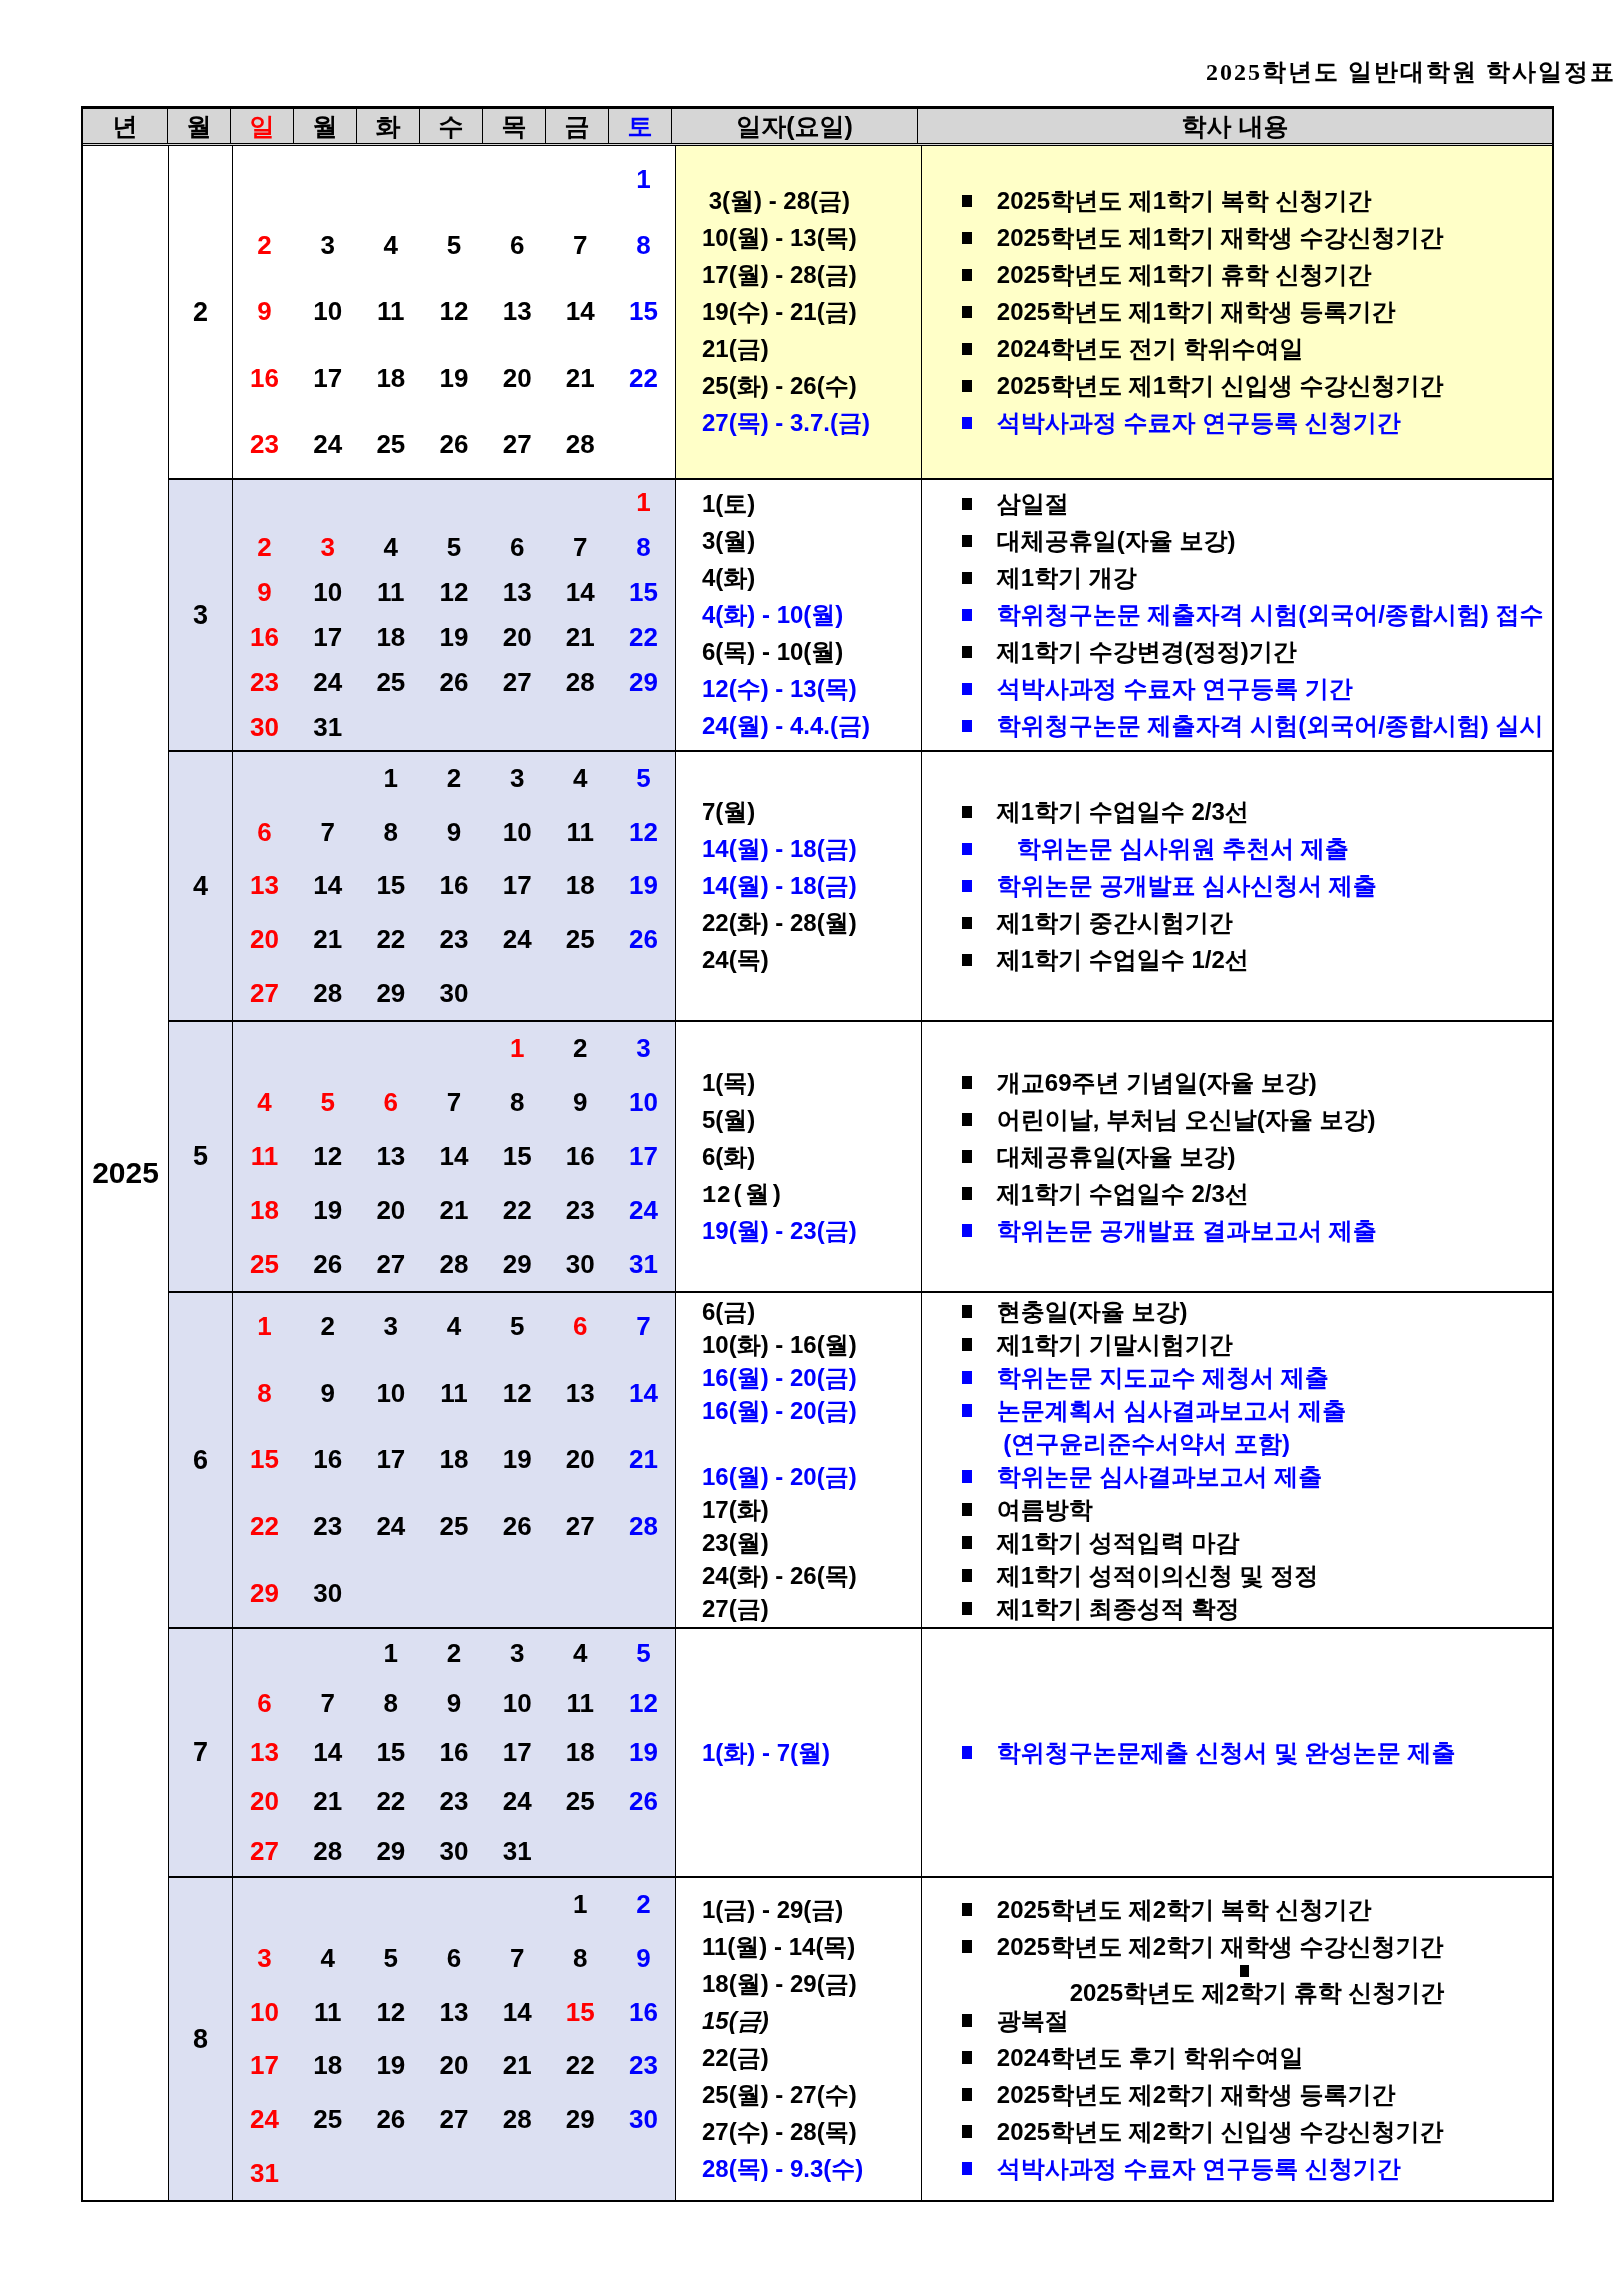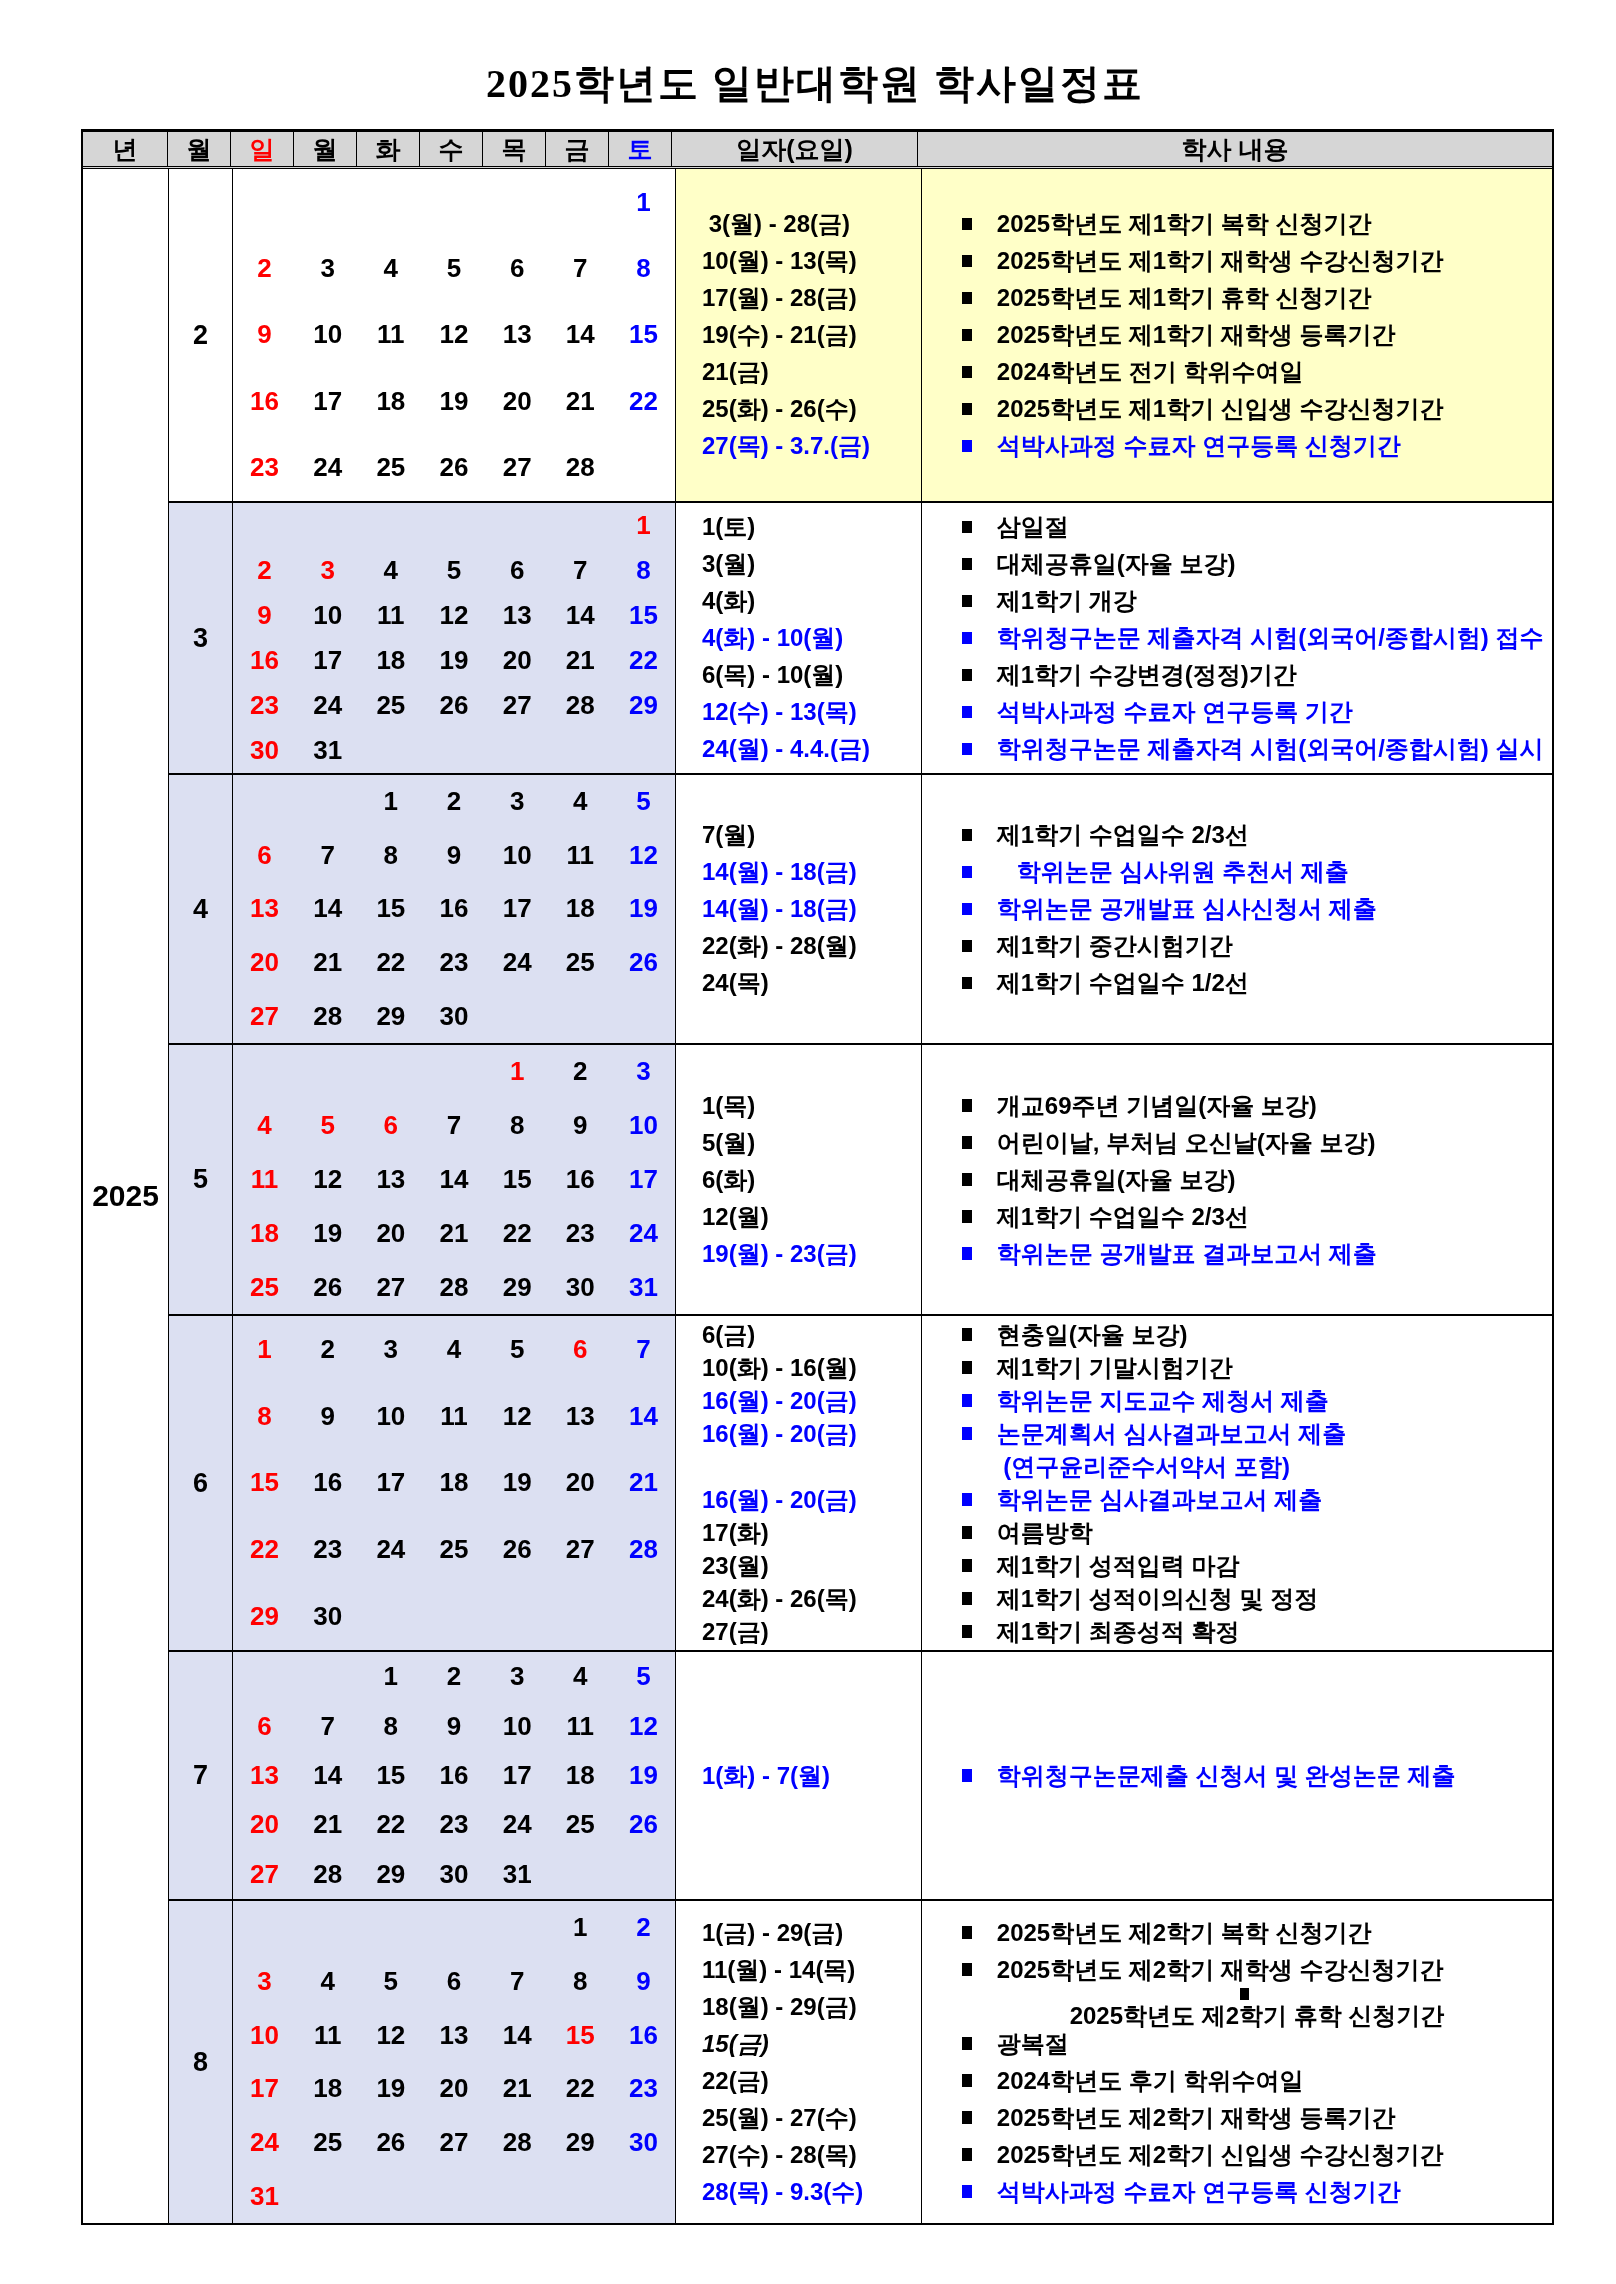--- a/index.html
+++ b/index.html
@@ -1,22 +1,22 @@
 <!DOCTYPE html>
 <html style="font-size:10.4px"><head>
 <meta charset="utf-8">
 <style>
   html,body{margin:0;padding:0;}
   body{
     width:1616px;height:2284px;background:#ffffff;
     font-family:"Liberation Sans",sans-serif;font-weight:bold;color:#000;
   }
   .title{
-    text-align:center;padding-top:56px;margin:0 0 18px 14px;
-    font-family:"Liberation Serif",serif;font-size:40px;font-weight:bold;letter-spacing:2px;
+    text-align:right;padding-top:56px;margin:0 0 18px 14px;
+    font-family:"Liberation Serif",serif;font-size:24px;font-weight:bold;letter-spacing:2px;
   }
   .table{
     margin-left:81px;width:1469px;
     border:2.6px solid #000;border-top-width:3.3px;box-sizing:content-box;
   }
   .hrow{
     display:grid;grid-template-columns:85px 63px repeat(7,63px) 246px 1fr;
     background:#d6d6d6;height:34px;border-bottom:3.9px double #000;
   }
   .hcell{
@@ -292,21 +292,21 @@
             <div class="d">27</div>
             <div class="d">28</div>
             <div class="d">29</div>
             <div class="d">30</div>
             <div class="d sat">31</div>
           </div>
           <div class="dates">
             <div class="line" style="height: 37px;">1(목)</div>
             <div class="line" style="height: 37px;">5(월)</div>
             <div class="line" style="height: 37px;">6(화)</div>
-            <div class="line" style="height: 37px;">12(월)</div>
+            <div class="line" style="height: 37px; font-family: Liberation Mono, monospace;">12(월)</div>
             <div class="line blue" style="height: 37px;">19(월) - 23(금)</div>
           </div>
           <div class="events">
             <div class="line" style="height: 37px;"><div class="bullet"></div><span>개교69주년 기념일(자율 보강)</span></div>
             <div class="line" style="height: 37px;"><div class="bullet"></div><span>어린이날, 부처님 오신날(자율 보강)</span></div>
             <div class="line" style="height: 37px;"><div class="bullet"></div><span>대체공휴일(자율 보강)</span></div>
             <div class="line" style="height: 37px;"><div class="bullet"></div><span>제1학기 수업일수 2/3선</span></div>
             <div class="line blue" style="height: 37px;"><div class="bullet"></div><span>학위논문 공개발표 결과보고서 제출</span></div>
           </div>
         </div>

